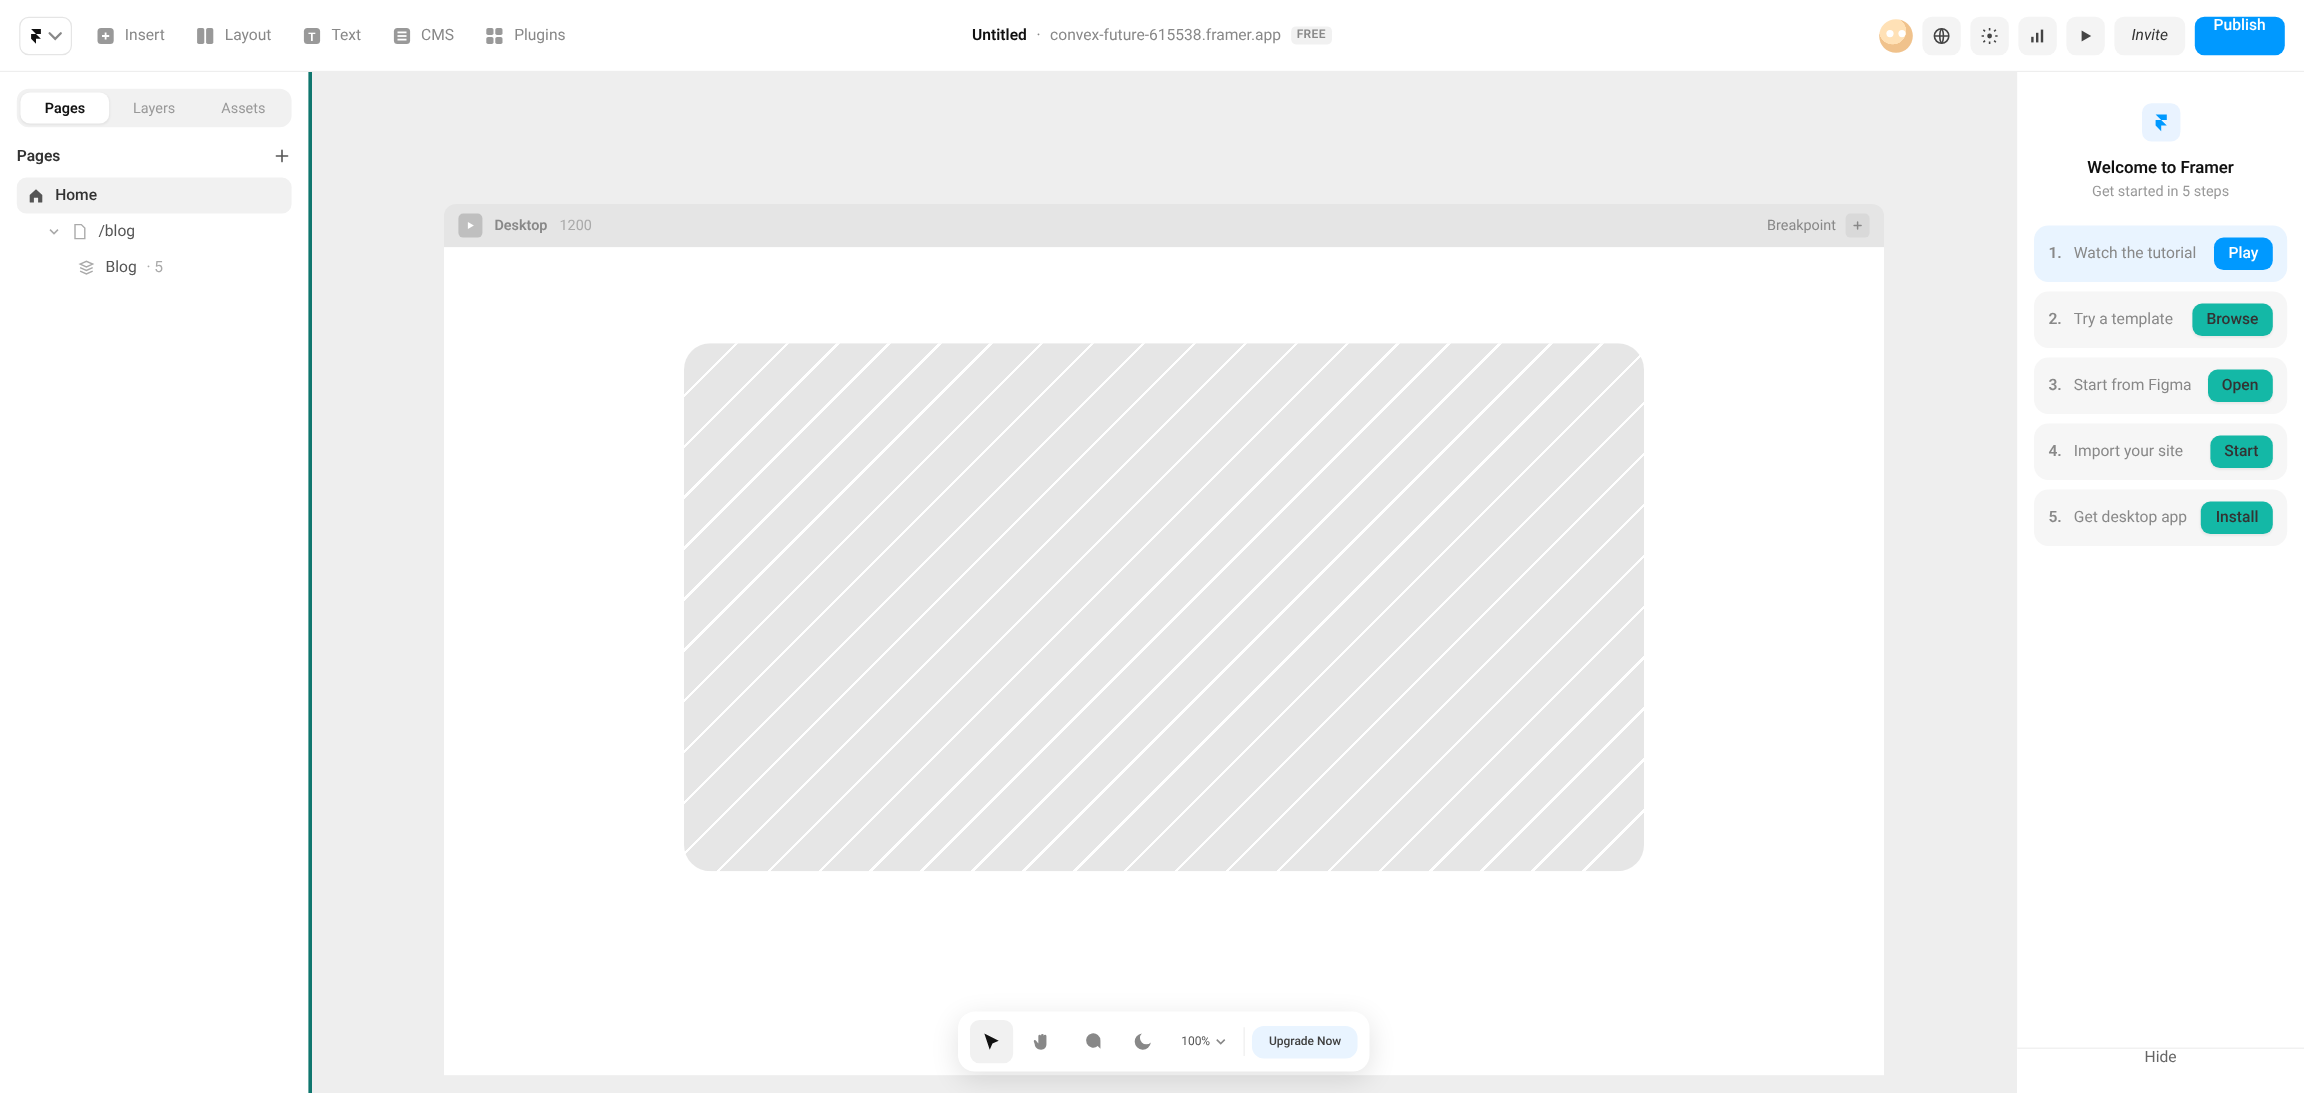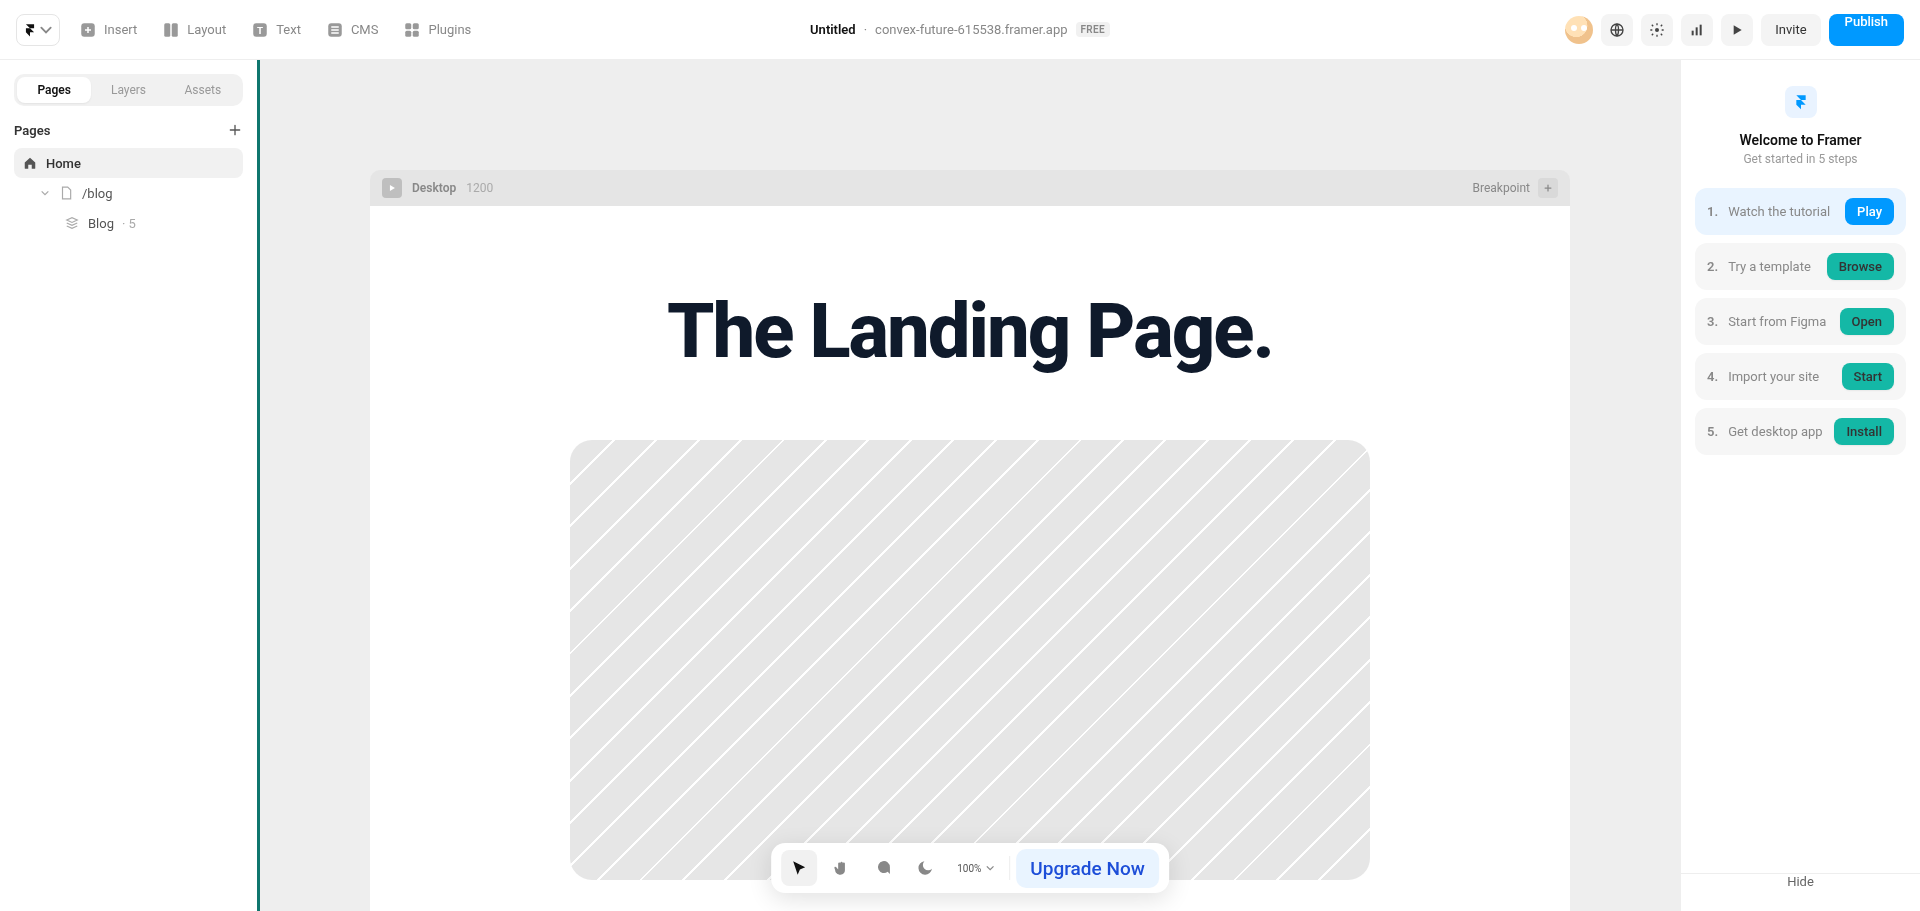--- a/index.html
+++ b/index.html
@@ -19,21 +19,21 @@
 .topbar-center .title { font-weight: 600; color: #111; }
 .free-badge { font-size: 10px; font-weight: 600; color: #888; background: #f1f1f1; border-radius: 4px; padding: 2px 5px; letter-spacing: .3px; }
 
 .topbar-right { flex: 1; display: flex; justify-content: flex-end; align-items: center; gap: 8px; }
 .avatar { width: 28px; height: 28px; border-radius: 50%; background: radial-gradient(circle at 40% 35%, #ffe1b6 0 45%, #f0c28c 46% 100%); position: relative; cursor: pointer; }
 .avatar::before, .avatar::after { content: ""; position: absolute; width: 6px; height: 6px; background: #fff; border-radius: 50%; top: 9px; }
 .avatar::before { left: 6px; }
 .avatar::after { right: 6px; }
 .icon-btn { width: 32px; height: 32px; border-radius: 8px; background: #f4f4f4; display: flex; align-items: center; justify-content: center; cursor: pointer; }
 .icon-btn svg { width: 16px; height: 16px; fill: #444; }
-.invite-btn { height: 32px; padding: 0 14px; border-radius: 8px; background: #f4f4f4; display: flex; align-items: center; cursor: pointer; font-size: 13px; color: #333; }
+.invite-btn { height: 32px; padding: 0 14px; border-radius: 8px; background: #f4f4f4; display: flex; align-items: center; cursor: pointer; font-size: 13px; color: #333; font-style: italic; }
 .publish-btn { height: 32px; padding: 0 16px; border-radius: 8px; background: #0099ff; color: #fff; display: flex; cursor: pointer; font-size: 13px; font-weight: 500; }
 
 
 .main { display: flex; height: calc(100% - 60px); }
 
 
 .left { width: 260px; border-right: 3px solid #0f766e; padding: 14px; }
 .panel-tabs { display: flex; background: #f1f1f1; border-radius: 10px; padding: 3px; margin-bottom: 16px; }
 .panel-tab { flex: 1; text-align: center; font-size: 12px; padding: 6px 0; border-radius: 8px; color: #999; cursor: pointer; }
 .panel-tab.active { background: #fff; color: #111; font-weight: 600; box-shadow: 0 1px 2px rgba(0,0,0,.06); }
@@ -71,21 +71,21 @@
 }
 
 
 .tool-pill { position: absolute; bottom: 18px; left: 50%; transform: translateX(-50%); height: 50px; background: #fff; border-radius: 14px; box-shadow: 0 6px 24px rgba(0,0,0,.12); display: flex; align-items: center; padding: 0 10px; gap: 6px; }
 .tool-btn { width: 36px; height: 36px; border-radius: 8px; display: flex; align-items: center; justify-content: center; cursor: pointer; }
 .tool-btn.active { background: #f1f1f1; }
 .tool-btn svg { width: 18px; height: 18px; fill: #555; }
 .zoom { display: flex; align-items: center; gap: 4px; padding: 0 8px; font-size: 10px; color: #555; cursor: pointer; }
 .zoom svg { width: 10px; height: 10px; fill: #888; }
 .divider { width: 1px; height: 24px; background: #eee; }
-.upgrade-pill { background: #e9f4ff; color: #1d4ed8; font-size: 19px; font-weight: 500; padding: 8px 14px; border-radius: 10px; cursor: pointer; }
+.upgrade-pill { background: #e9f4ff; color: #404040; font-size: 10px; font-weight: 500; padding: 8px 14px; border-radius: 10px; cursor: pointer; }
 
 
 .right { width: 240px; border-left: 1px solid #eee; display: flex; flex-direction: column; position: relative; }
 .right-inner { padding: 26px 14px 14px; flex: 1; }
 .brand-sq { width: 32px; height: 32px; border-radius: 8px; background: #e9f3ff; display: flex; align-items: center; justify-content: center; margin: 0 auto 14px; }
 .brand-sq svg { width: 16px; height: 16px; }
 .welcome { text-align: center; font-size: 14px; font-weight: 600; color: #111; }
 .welcome-sub { text-align: center; font-size: 12px; color: #999; margin-top: 4px; margin-bottom: 22px; }
 
 .step { display: flex; align-items: center; justify-content: space-between; border-radius: 12px; padding: 10px 12px; margin-bottom: 8px; }
@@ -269,21 +269,20 @@
           <span>Breakpoint</span>
           <div class="bp-add">
             <svg viewBox="0 0 24 24">
                 <path d="M12 5v14M5 12h14" stroke="#888" stroke-width="3" stroke-linecap="round"></path>
               </svg>
           </div>
         </div>
       </div>
 
       <div class="frame-body">
-        <div class="hero-title">The Landing Page.</div>
         <div class="placeholder"></div>
       </div>
     </div>
 
     <div class="tool-pill">
       <div class="tool-btn active">
         <svg viewBox="0 0 24 24">
             <path d="M4 3l6 18 3-7 7-3z" fill="#111"></path>
           </svg>
       </div>

